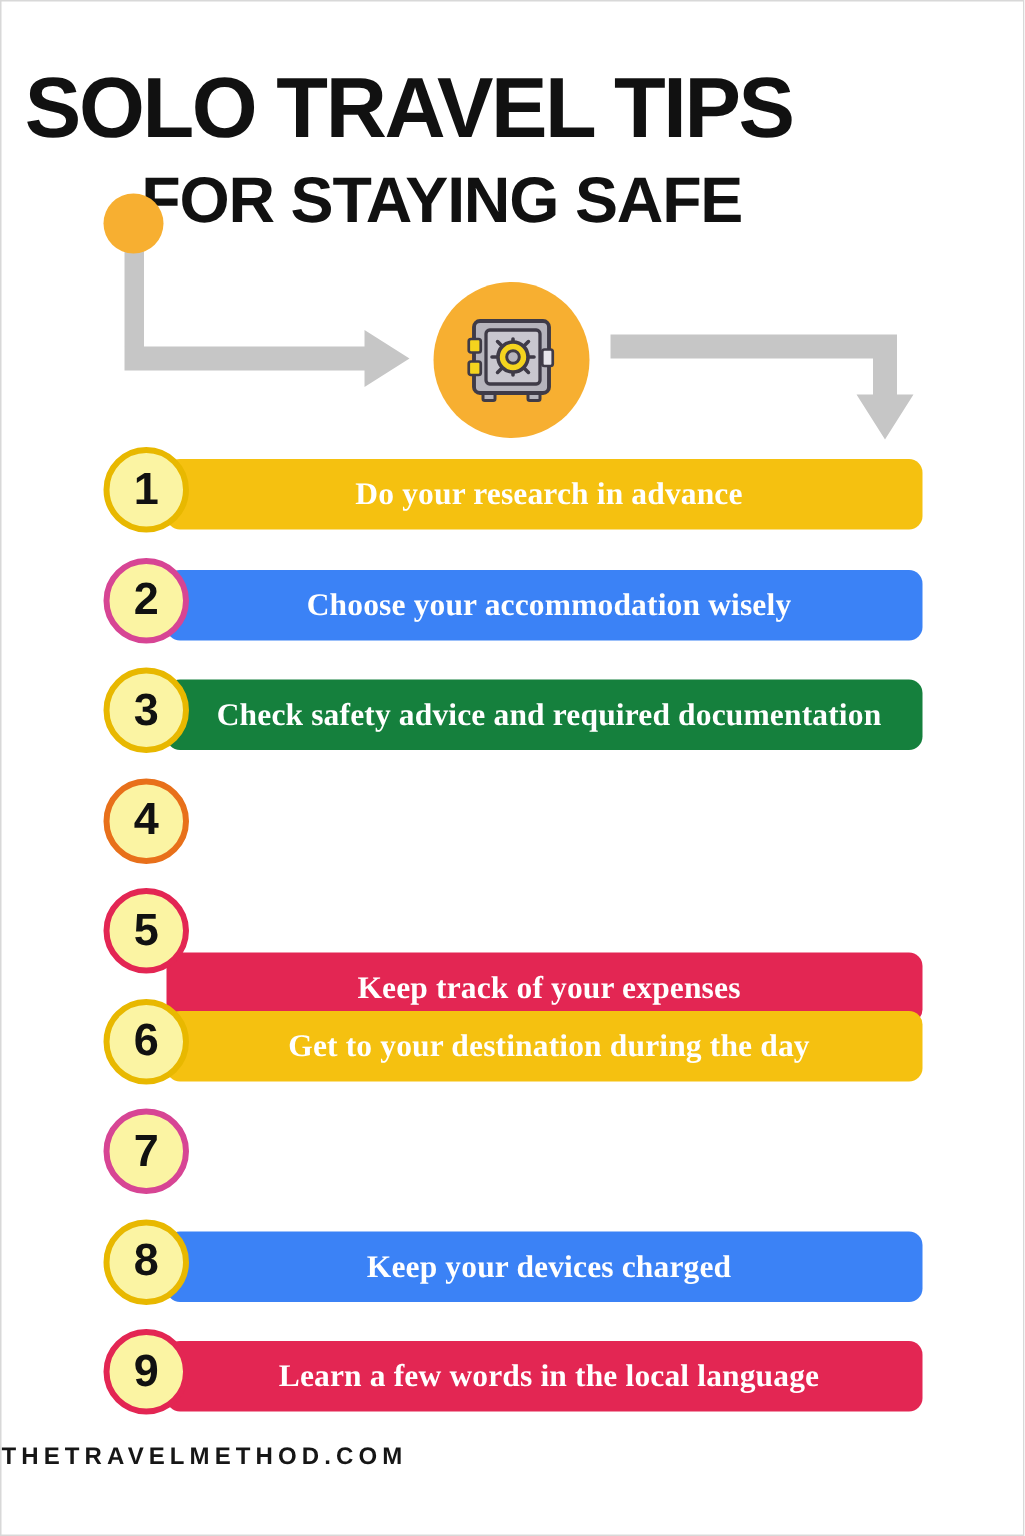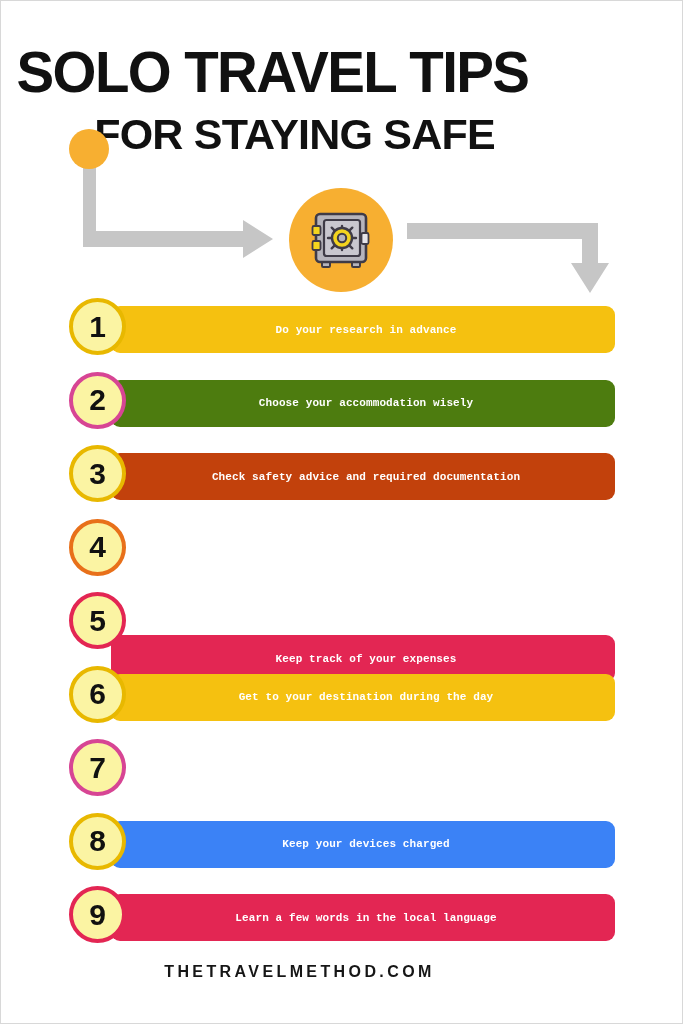--- a/index.html
+++ b/index.html
@@ -112,23 +112,23 @@
     width: 504px;
     height: 47px;
     border-radius: 9px;
     display: flex;
     align-items: center;
     justify-content: center;
     box-sizing: border-box;
     padding: 0 18px 0 24px;
   }
   .tip-text {
-    font-family: Liberation Mono, monospace;
-    font-weight: 700;
-    font-size: 11px;
+    font-family: Liberation Serif, serif;
+    font-weight: 700;
+    font-size: 21px;
     letter-spacing: 0.1px;
     color: #ffffff;
     white-space: nowrap;
   }
   .tip-badge {
     position: absolute;
     left: 68px;
     top: -5px;
     width: 57px;
     height: 57px;
@@ -148,21 +148,20 @@
     line-height: 30px;
     color: #111111;
   }
 
   
   .footer {
     position: absolute;
     left: 0;
     top: 962px;
     width: 597px;
-    text-align: center;
   }
   .footer-text {
     font-family: "Liberation Sans", sans-serif;
     font-weight: 700;
     font-size: 16px;
     letter-spacing: 3.4px;
     color: #161616;
   }
 </style>
 </head>
@@ -220,29 +219,29 @@
   <div class="rows">
       <div class="tip-row">
         <div class="tip-bar" style="background: rgb(245, 193, 16);">
           <div class="tip-text">Do your research in advance</div>
         </div>
         <div class="tip-badge" style="background: rgb(251, 244, 163); border-color: rgb(232, 184, 0);">
           <span class="tip-num">1</span>
         </div>
       </div>
       <div class="tip-row">
-        <div class="tip-bar" style="background: #4d7c0f;">
+        <div class="tip-bar" style="background: #3b82f6;">
           <div class="tip-text">Choose your accommodation wisely</div>
         </div>
         <div class="tip-badge" style="background: rgb(251, 244, 163); border-color: rgb(215, 69, 148);">
           <span class="tip-num">2</span>
         </div>
       </div>
       <div class="tip-row">
-        <div class="tip-bar" style="background: #c2410c;">
+        <div class="tip-bar" style="background: #15803d;">
           <div class="tip-text">Check safety advice and required documentation</div>
         </div>
         <div class="tip-badge" style="background: rgb(251, 244, 163); border-color: rgb(232, 184, 0);">
           <span class="tip-num">3</span>
         </div>
       </div>
       <div class="tip-row">
         <div class="tip-badge" style="background: rgb(251, 244, 163); border-color: rgb(232, 112, 26);">
           <span class="tip-num">4</span>
         </div>

